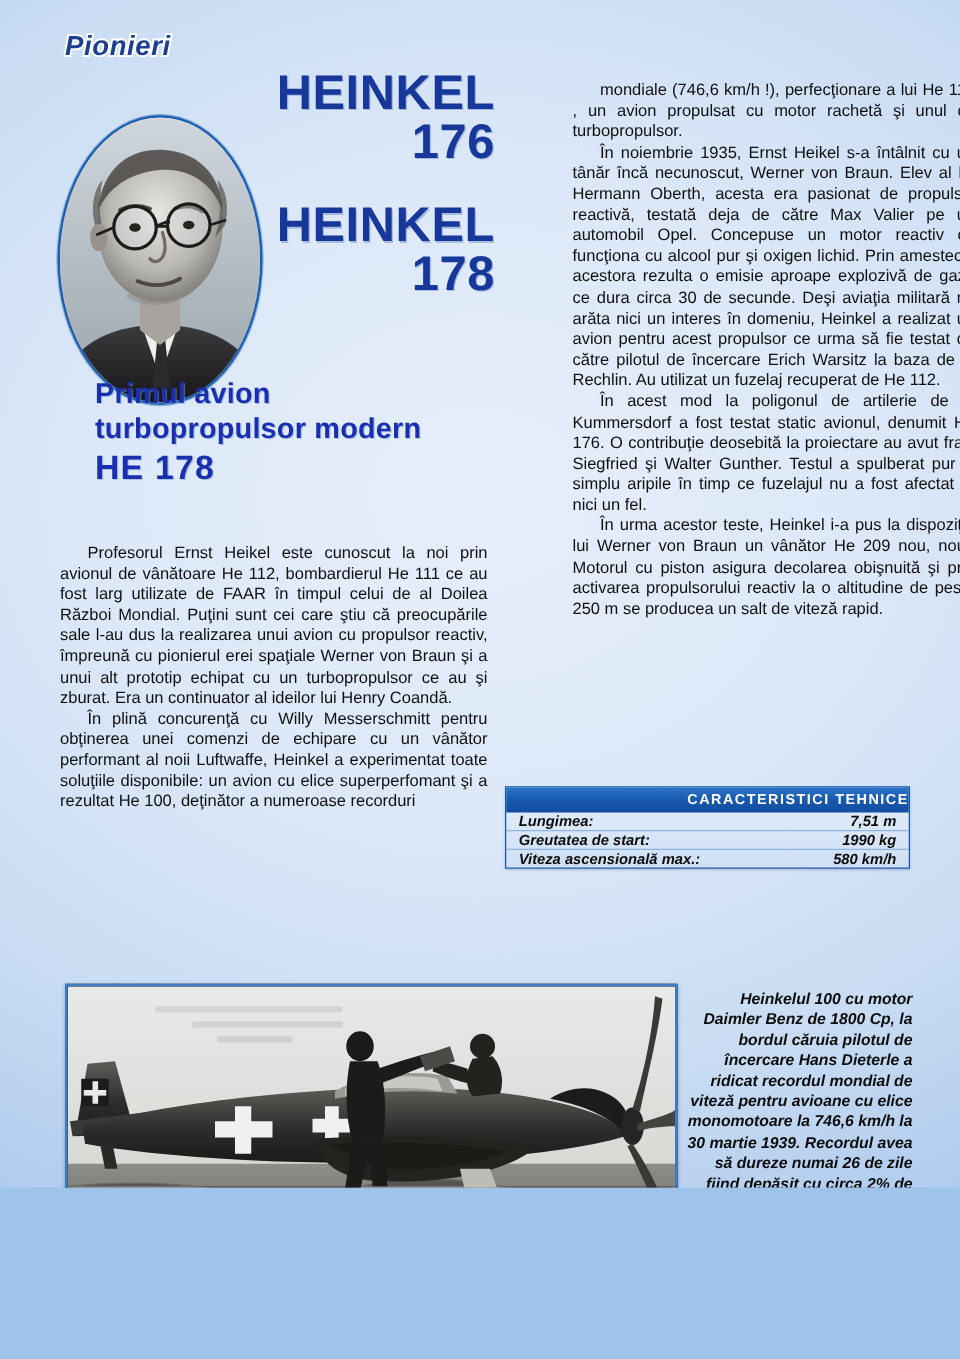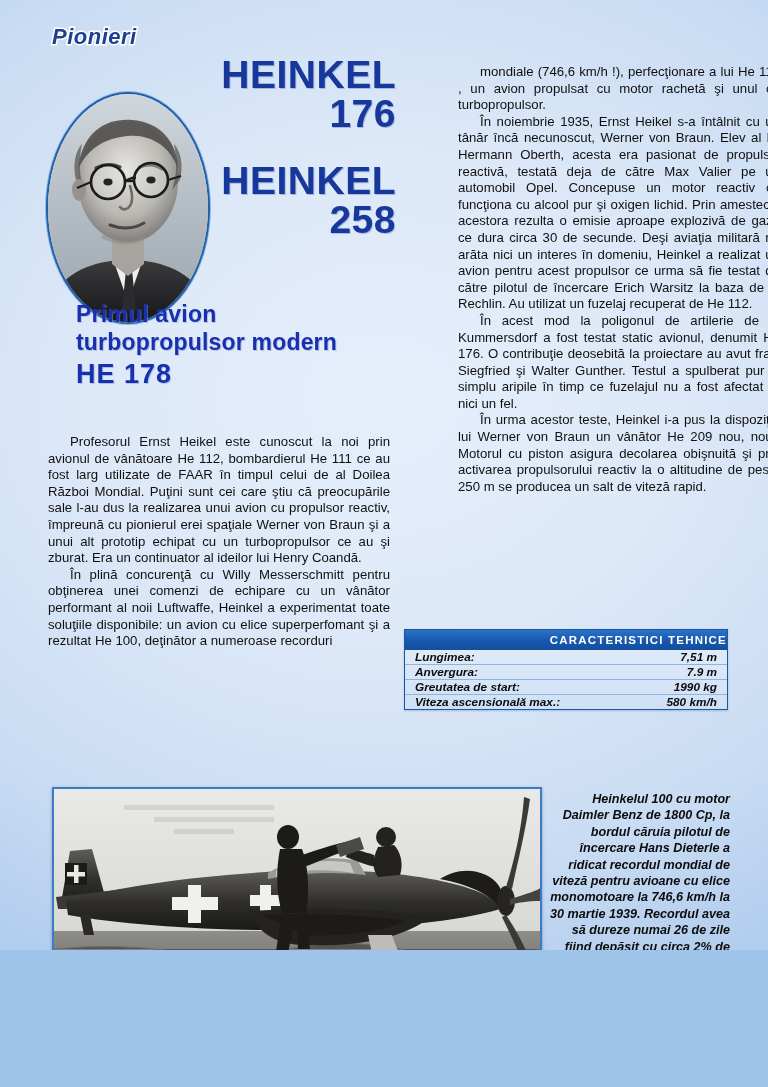--- a/index.html
+++ b/index.html
@@ -173,21 +173,21 @@
 
       <path d="M54 142 q26 14 52 -4" stroke="#8d8883" stroke-width="4" fill="none" opacity=".5"></path>
     </svg>
   </div>
 
   <div class="headline">
     <span class="ln">HEINKEL</span>
     <span class="ln">176</span>
     <span class="gap"></span>
     <span class="ln">HEINKEL</span>
-    <span class="ln">258</span>
+    <span class="ln">178</span>
   </div>
 
   <div class="subhead">
     <span>Primul avion</span><br>
     <span>turbopropulsor modern</span>
     <span class="big">HE 178</span>
   </div>
 
   <div class="col left">
     <p>Profesorul Ernst Heikel este cunoscut la noi prin avionul de vânătoare He 112, bombardierul He 111 ce au fost larg utilizate de FAAR în timpul celui de al Doilea Război Mondial. Puţini sunt cei care ştiu că preocupările sale l-au dus la realizarea unui avion cu propulsor reactiv, împreună cu pionierul erei spaţiale Werner von Braun şi a unui alt prototip echipat cu un turbopropulsor ce au şi zburat. Era un continuator al ideilor lui Henry Coandă.</p>
@@ -201,24 +201,20 @@
     <p>În urma acestor teste, Heinkel i-a pus la dispoziţie lui Werner von Braun un vânător He 209 nou, nouţ. Motorul cu piston asigura decolarea obişnuită şi prin activarea propulsorului reactiv la o altitudine de peste 250 m se producea un salt de viteză rapid.</p>
   </div>
 
   <div class="spec">
     <div class="spec-head">CARACTERISTICI  TEHNICE</div>
     <table>
       <tbody>
           <tr>
         <td>Lungimea:</td>
         <td class="v">7,51 m</td>
-      </tr>
-      <tr>
-        <td>Anvergura:</td>
-        <td class="v">7.9 m</td>
       </tr>
       <tr>
         <td>Greutatea de start:</td>
         <td class="v">1990 kg</td>
       </tr>
       <tr>
         <td>Viteza ascensională max.:</td>
         <td class="v">580 km/h</td>
       </tr>
     </tbody>

